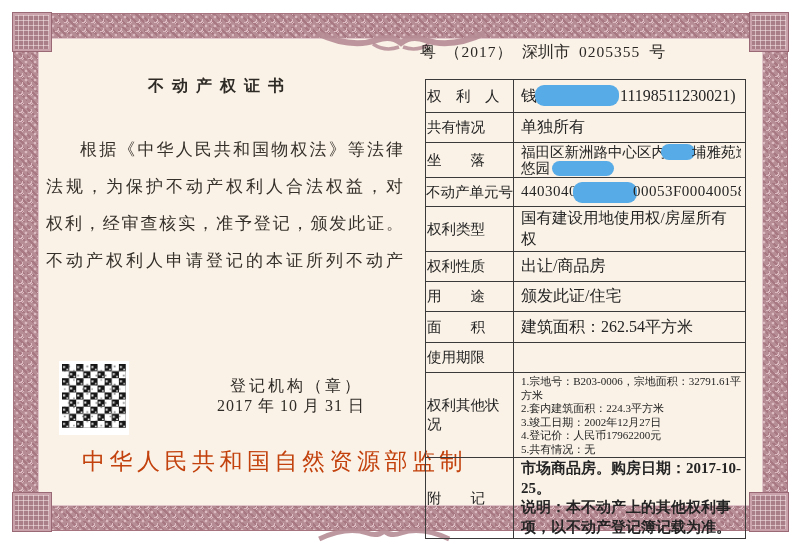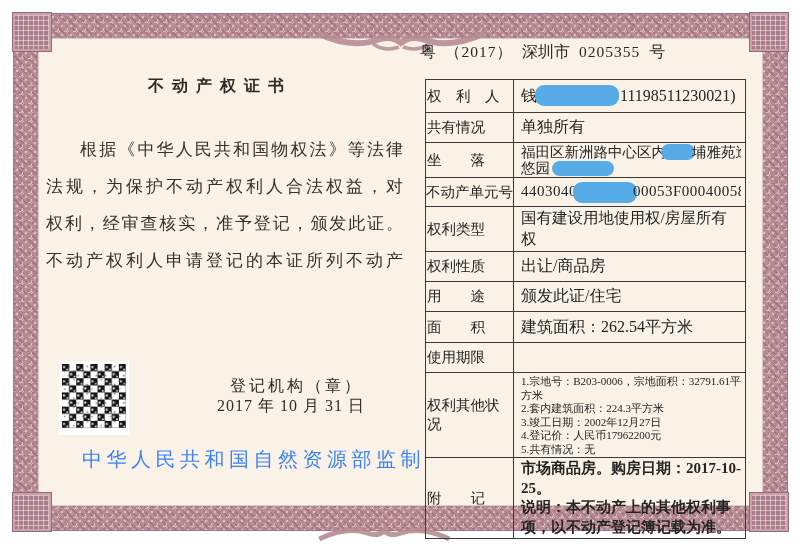--- a/index.html
+++ b/index.html
@@ -44,21 +44,21 @@
     text-align:center; font-size:16px; letter-spacing:8px; font-weight:600; color:#2e2a25;
   }
   .para{ position:absolute; left:46px; top:131px; width:357px; font-size:17px; color:#35302a; }
   .para .pline{ display:block; height:37px; line-height:37px; text-align:justify; text-align-last:justify; white-space:nowrap; }
   .para .pline.first{ text-indent:2em; }
   .para .pline.last{ text-align-last:justify; }
 
   .stamp{ position:absolute; left:59px; top:361px; background:#fff; padding:3px; }
   .registry{ position:absolute; left:230px; top:359px; font-size:16px; letter-spacing:3px; color:#2f2b26;margin-top:17px;}
   .issue-date{ position:absolute; left:205px; top:396px; width:160px; text-align:right; font-size:16px; letter-spacing:1px; color:#2f2b26;}
-  .issuer{ position:absolute; left:82px; top:446px; font-size:20px; letter-spacing:4.5px; color:#3b82f6; }
+  .issuer{ position:absolute; left:82px; top:446px; font-size:23px; letter-spacing:4.5px; color:#c2410c; }
 
   
   .cert-no{ position:absolute; left:420px; top:42px; width:330px; display:flex; align-items:baseline; column-gap:9px; font-size:16px; color:#2a2724; }
   .cert-no .kai-big{ font-size:16.5px; }
   .cert-no .num{ font-size:15.5px; letter-spacing:1px; }
 
   
   table.cert{ position:absolute; left:425px; top:79px; width:321px; border-collapse:collapse; table-layout:fixed; background:transparent; }
   table.cert td{ border:1.5px solid #3a3a3a; vertical-align:middle; color:#242424; }
   td.lbl{ width:88px; text-align:left; font-size:14.5px; padding:0 1px; color:#2b2b2b; }

